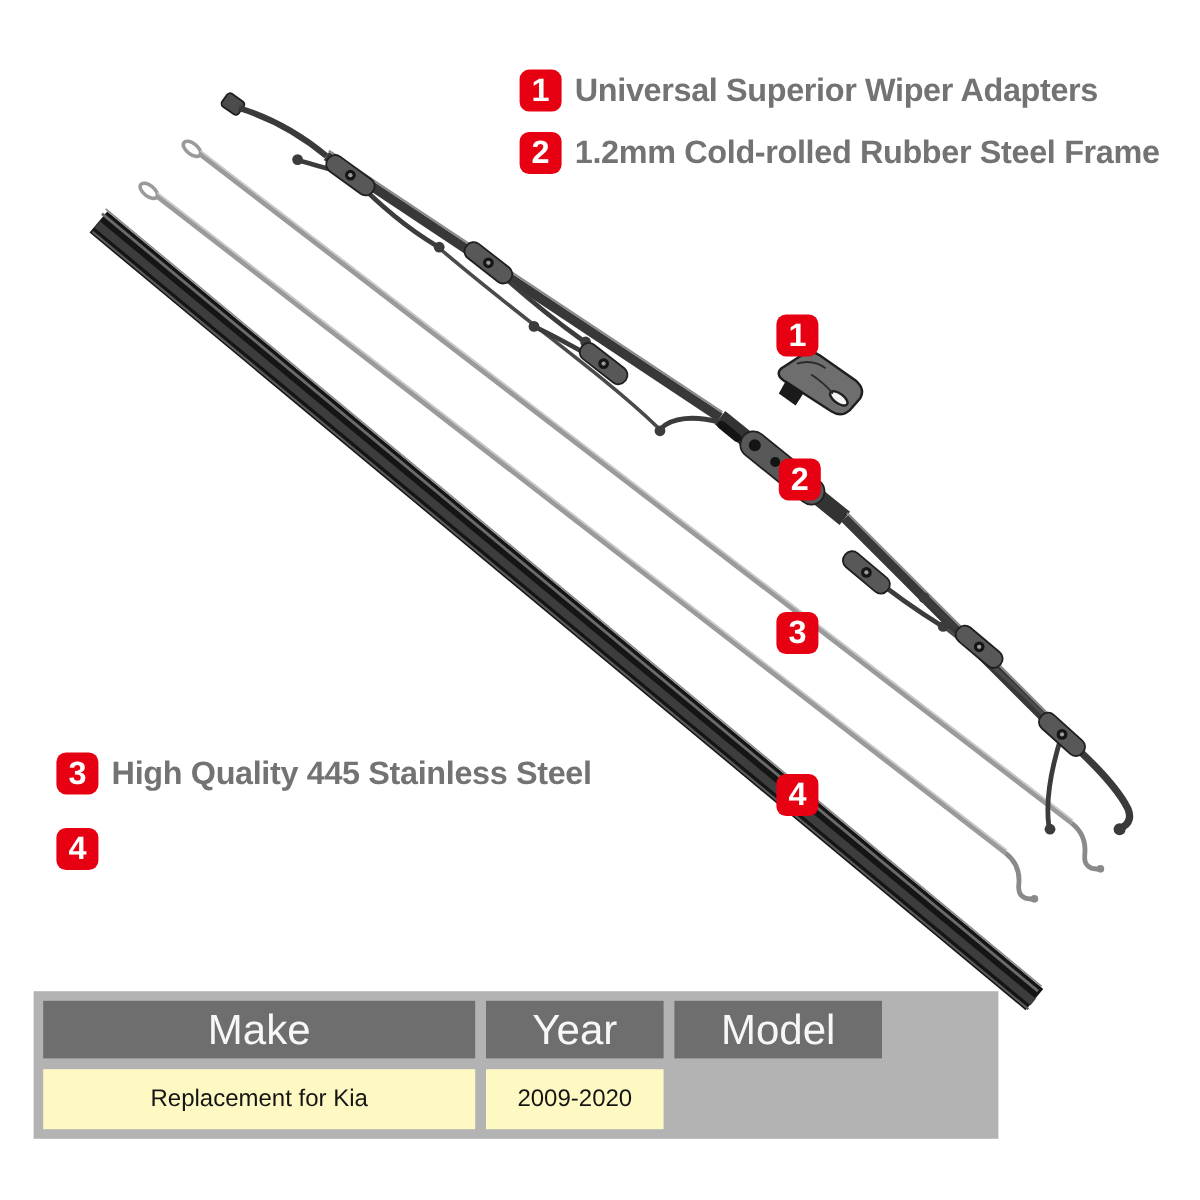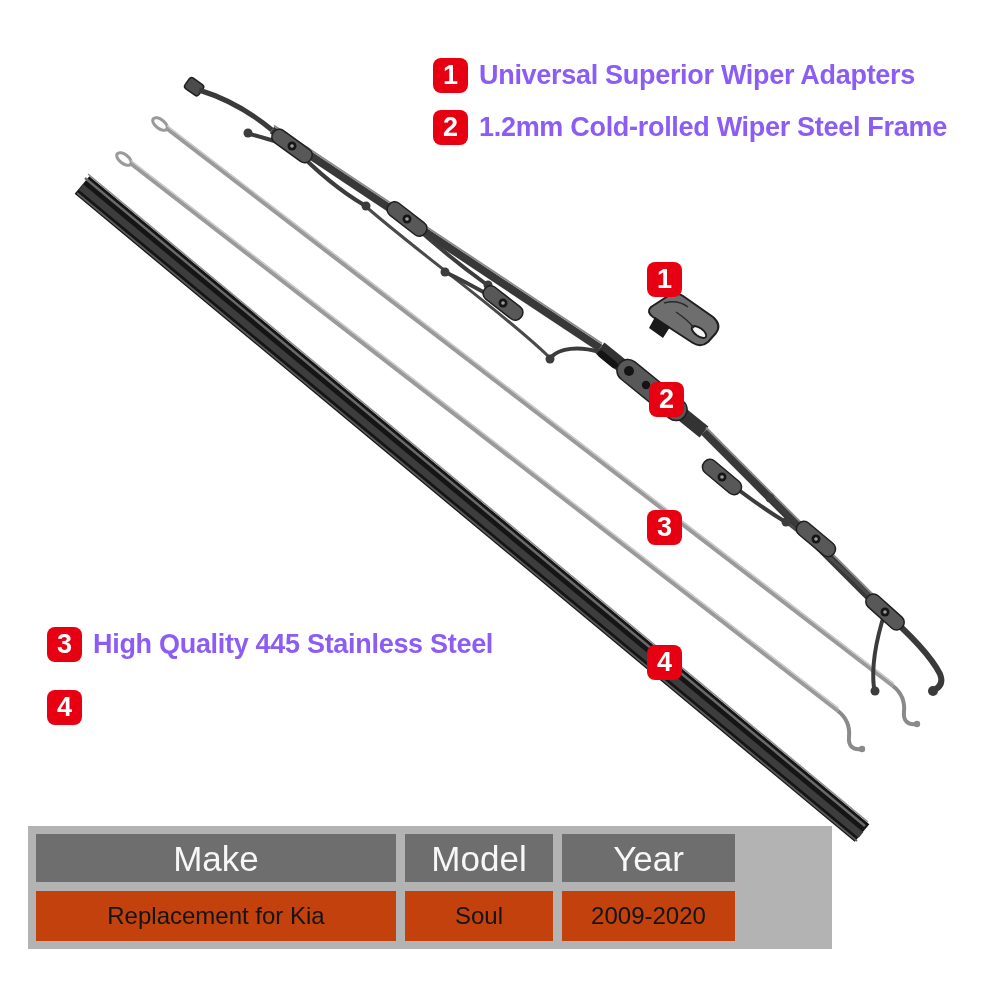--- a/index.html
+++ b/index.html
@@ -9,31 +9,31 @@
   }
   .art{position:absolute;left:0;top:0;width:1000px;height:1000px;}
   .badge{
     position:absolute;width:35px;height:35px;border-radius:8px;background:#e60012;
     color:#ffffff;font-size:27px;font-weight:700;display:flex;align-items:center;
     justify-content:center;line-height:1;z-index:3;
   }
   .callout{position:absolute;display:flex;align-items:center;gap:11px;z-index:3;}
   .callout .badge{position:static;flex:0 0 auto;}
   .callout-label{
-    font-size:27px;font-weight:700;color:#8b5cf6;white-space:nowrap;letter-spacing:-0.3px;
+    font-size:27px;font-weight:700;color:#737373;white-space:nowrap;letter-spacing:-0.3px;
   }
   
   .fit-table{
     position:absolute;left:28px;top:826px;width:804px;background:#b3b3b3;
     padding:8px;box-sizing:border-box;display:grid;
     grid-template-columns:360px 148px 173px;gap:9px;z-index:3;
   }
   .fit-cell{display:flex;align-items:center;justify-content:center;line-height:1;}
   .fit-th{background:#6e6e6e;color:#f7f7f7;font-size:35px;height:48px;}
-  .fit-td{background:#c2410c;color:#151515;font-size:24px;height:50px;}
+  .fit-td{background:#fef9c3;color:#151515;font-size:20px;height:50px;}
 </style>
 </head>
 <body>
 
 <div class="canvas">
 
   <svg class="art" viewBox="0 0 1000 1000">
 
     <g>
       <ellipse cx="160" cy="124" rx="8.5" ry="4.5" transform="rotate(38 160 124)" fill="none" stroke="#9a9a9a" stroke-width="3"></ellipse>
@@ -131,38 +131,37 @@
       <path d="M664,303 q14,-4 24,4 M676,312 q12,8 18,16" fill="none" stroke="#2a2a2a" stroke-width="1.5"></path>
     </g>
   </svg>
 
   <div class="callout" style="left:433px;top:58px;">
     <div class="badge">1</div>
     <div class="callout-label">Universal Superior Wiper Adapters</div>
   </div>
   <div class="callout" style="left:433px;top:110px;">
     <div class="badge">2</div>
-    <div class="callout-label">1.2mm Cold-rolled Wiper Steel Frame</div>
+    <div class="callout-label">1.2mm Cold-rolled Rubber Steel Frame</div>
   </div>
 
   <div class="callout" style="left:47px;top:627px;">
     <div class="badge">3</div>
     <div class="callout-label">High Quality 445 Stainless Steel</div>
   </div>
   <div class="callout" style="left:47px;top:690px;">
     <div class="badge">4</div>
   </div>
 
   <div class="badge" style="left:647px;top:262px;">1</div>
   <div class="badge" style="left:649px;top:382px;">2</div>
   <div class="badge" style="left:647px;top:510px;">3</div>
   <div class="badge" style="left:647px;top:645px;">4</div>
 
   <div class="fit-table">
     <div class="fit-cell fit-th">Make</div>
+    <div class="fit-cell fit-th">Year</div>
     <div class="fit-cell fit-th">Model</div>
-    <div class="fit-cell fit-th">Year</div>
     <div class="fit-cell fit-td">Replacement for Kia</div>
-    <div class="fit-cell fit-td">Soul</div>
     <div class="fit-cell fit-td">2009-2020</div>
   </div>
 
 </div>
 
 </body></html>

